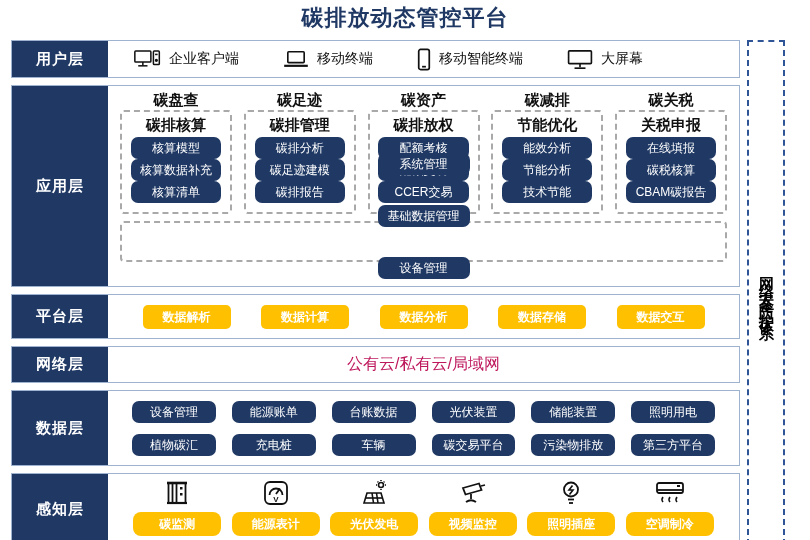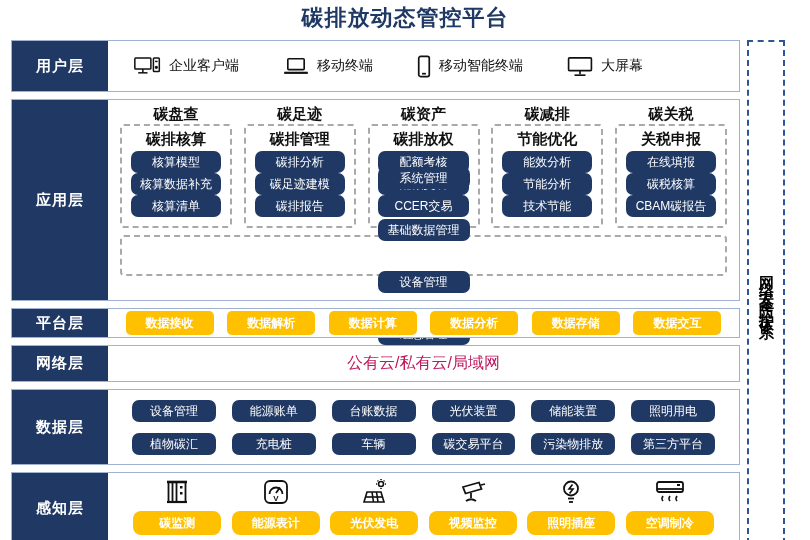--- a/index.html
+++ b/index.html
@@ -15,21 +15,21 @@
   }
   .layout { position:absolute; top:40px; left:11px; display:flex; gap:7px; }
   .main { width:729px; display:flex; flex-direction:column; gap:7px; }
   .row { border:1px solid #9FB3D1; display:flex; background:#fff; }
   .layer-label {
     width:96px; flex:none; background:#1F3864; color:#fff;
     font-weight:bold; font-size:15px; display:flex; align-items:center; justify-content:center;
     letter-spacing:1px;
   }
   
-  .row-user { height:52px; }
+  .row-user { height:38px; }
   .user-content { flex:1; display:flex; align-items:center; padding-left:26px; gap:44px; }
   .user-item { display:flex; align-items:center; gap:8px; font-size:14px; color:#111; white-space:nowrap; }
   .user-item svg { display:block; }
   
   .row-app { height:202px; }
   .app-content { flex:1; padding:3px 12px 6px 12px; display:flex; flex-direction:column; }
   .app-cols { display:flex; justify-content:space-between; }
   .app-col { width:112px; display:flex; flex-direction:column; align-items:center;justify-content:space-between; }
   .app-col-header { font-size:15px; font-weight:bold; color:#111; line-height:21px; }
   .app-col-box {
@@ -41,21 +41,21 @@
     background:#1F3864; color:#fff; font-size:12px; line-height:12px;
     border-radius:7px; padding:5px 8px; text-align:center; white-space:nowrap;
   }
   .app-col-box .btn-navy { width:94%; }
   .app-common {
     border:2px dashed #a9a9a9; border-radius:4px; margin-top:7px; height:41px;
     display:flex; align-items:center; justify-content:center; gap:30px;flex-direction:column;
   }
   .app-common .btn-navy { min-width:92px; }
   
-  .row-platform { height:30px; }
+  .row-platform { height:45px; }
   .platform-content { flex:1; display:flex; align-items:center; justify-content:space-evenly; padding:0 4px; }
   .btn-orange {
     background:#FFC000; color:#fff; font-weight:bold; font-size:12px; line-height:12px;
     border-radius:5px; text-align:center; padding:6px 0; width:88px; white-space:nowrap;
   }
   
   .row-network { height:37px; }
   .network-content { flex:1; display:flex; align-items:center; justify-content:center; font-size:16px; color:#be185d; }
   
   .row-data { height:76px; }
@@ -198,21 +198,20 @@
             <div class="btn-navy">基础数据管理</div>
             <div class="btn-navy">设备管理</div>
             <div class="btn-navy">组态管理</div>
           </div>
         </div>
       </div>
 
       <div class="row row-platform">
         <div class="layer-label">平台层</div>
         <div class="platform-content">
-          <div class="btn-orange">数据接收</div>
           <div class="btn-orange">数据解析</div>
           <div class="btn-orange">数据计算</div>
           <div class="btn-orange">数据分析</div>
           <div class="btn-orange">数据存储</div>
           <div class="btn-orange">数据交互</div>
         </div>
       </div>
 
       <div class="row row-network">
         <div class="layer-label">网络层</div>

